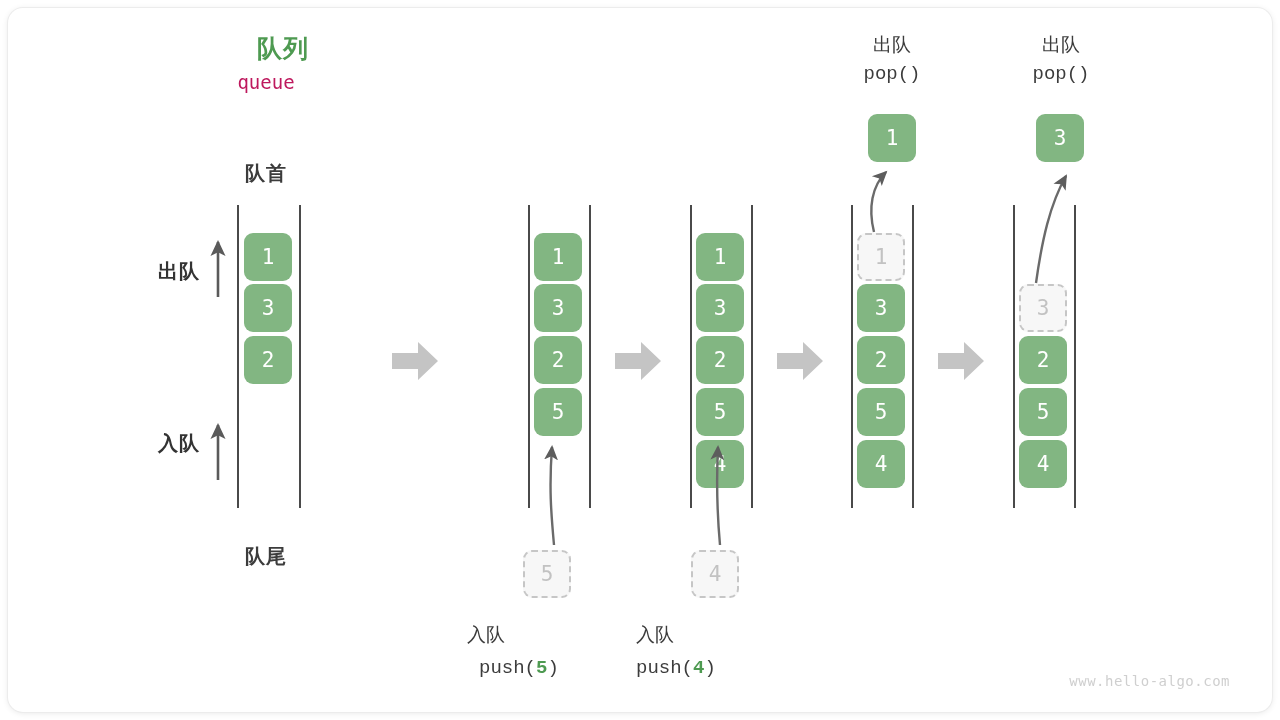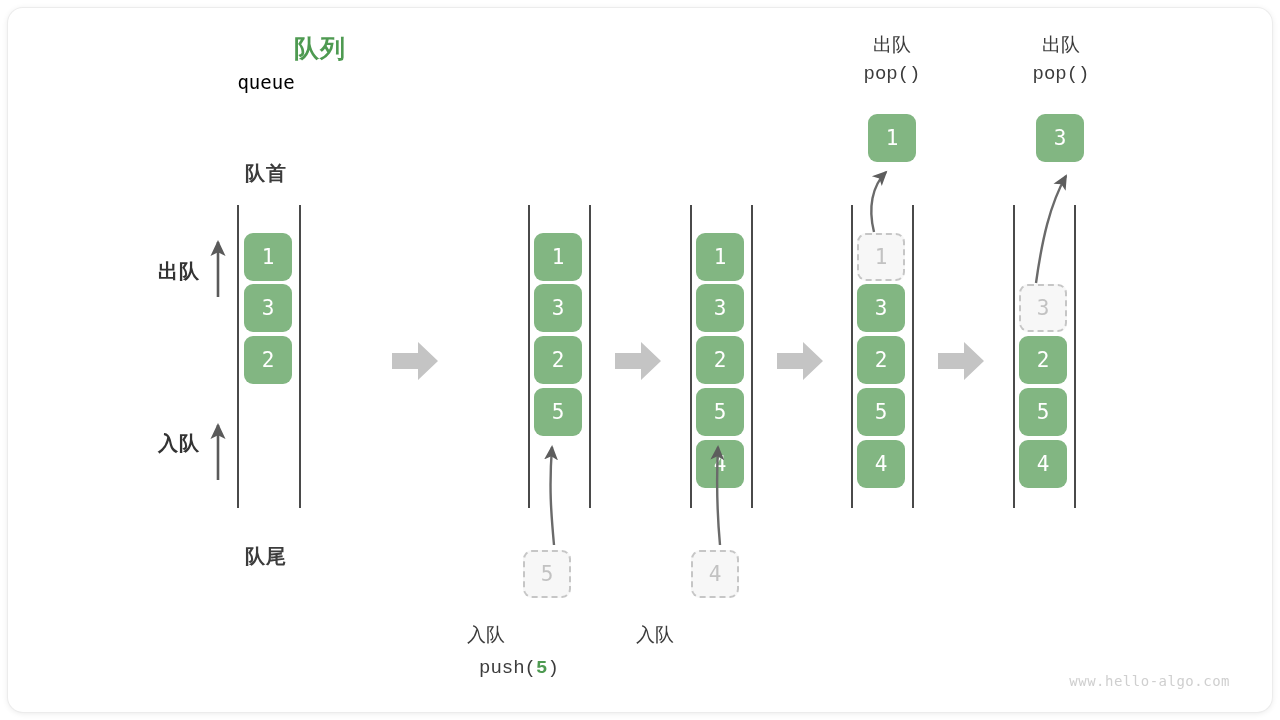--- a/index.html
+++ b/index.html
@@ -32,21 +32,21 @@
   .title-cn {
     font-size: 25px;
     font-weight: bold;
     color: #4e9a51;
     text-align: center;
     letter-spacing: 1px;
   }
   .title-en {
     font-family: "DejaVu Sans Mono", "Liberation Mono", monospace;
     font-size: 19px;
-    color: #000000;
+    color: #be185d;
     text-align: center;
   }
   .op-cn {
     font-size: 19px;
     color: #3c3c3c;
     text-align: center;
   }
   .op-code {
     font-family: Liberation Mono, monospace;
     font-size: 19px;
@@ -115,21 +115,21 @@
     width: 1280px; height: 720px;
     pointer-events: none;
   }
 </style>
 </head>
 <body>
 
 <div id="stage">
   <div class="card"></div>
 
-  <div class="abs title-cn" style="left:186px; top:32px; width:160px;text-align:right;">队列</div>
+  <div class="abs title-cn" style="left:203px; top:32px; width:160px;">队列</div>
   <div class="abs title-en" style="left:186px; top:71px; width:160px;">queue</div>
 
   <div class="abs op-cn" style="left:812px; top:32px; width:160px;">出队</div>
   <div class="abs op-code" style="left:812px; top:63px; width:160px;">pop()</div>
 
   <div class="abs op-cn" style="left:981px; top:32px; width:160px;">出队</div>
   <div class="abs op-code" style="left:981px; top:63px; width:160px;">pop()</div>
 
   <div class="abs cell" style="left:868px; top:114px;">1</div>
   <div class="abs cell" style="left:1036px; top:114px;">3</div>
@@ -160,20 +160,21 @@
   <div class="rail" style="left:690px; top:205px; height:303px;"></div>
   <div class="rail" style="left:751px; top:205px; height:303px;"></div>
   <div class="abs cell" style="left:696px; top:233px;">1</div>
   <div class="abs cell" style="left:696px; top:284px;">3</div>
   <div class="abs cell" style="left:696px; top:336px;">2</div>
   <div class="abs cell" style="left:696px; top:388px;">5</div>
   <div class="abs cell" style="left:696px; top:440px;">4</div>
 
   <div class="abs cell ghost" style="left:691px; top:550px;">4</div>
   <div class="abs op-cn" style="left:636px; top:622px; width:160px; text-align:left;">入队</div>
+  <div class="abs op-code" style="left:636px; top:657px; width:200px; text-align:left;"><span>push(</span><span class="num">4</span><span>)</span></div>
 
   <div class="rail" style="left:851px; top:205px; height:303px;"></div>
   <div class="rail" style="left:912px; top:205px; height:303px;"></div>
   <div class="abs cell ghost" style="left:857px; top:233px;">1</div>
   <div class="abs cell" style="left:857px; top:284px;">3</div>
   <div class="abs cell" style="left:857px; top:336px;">2</div>
   <div class="abs cell" style="left:857px; top:388px;">5</div>
   <div class="abs cell" style="left:857px; top:440px;">4</div>
 
   <div class="rail" style="left:1013px; top:205px; height:303px;"></div>

